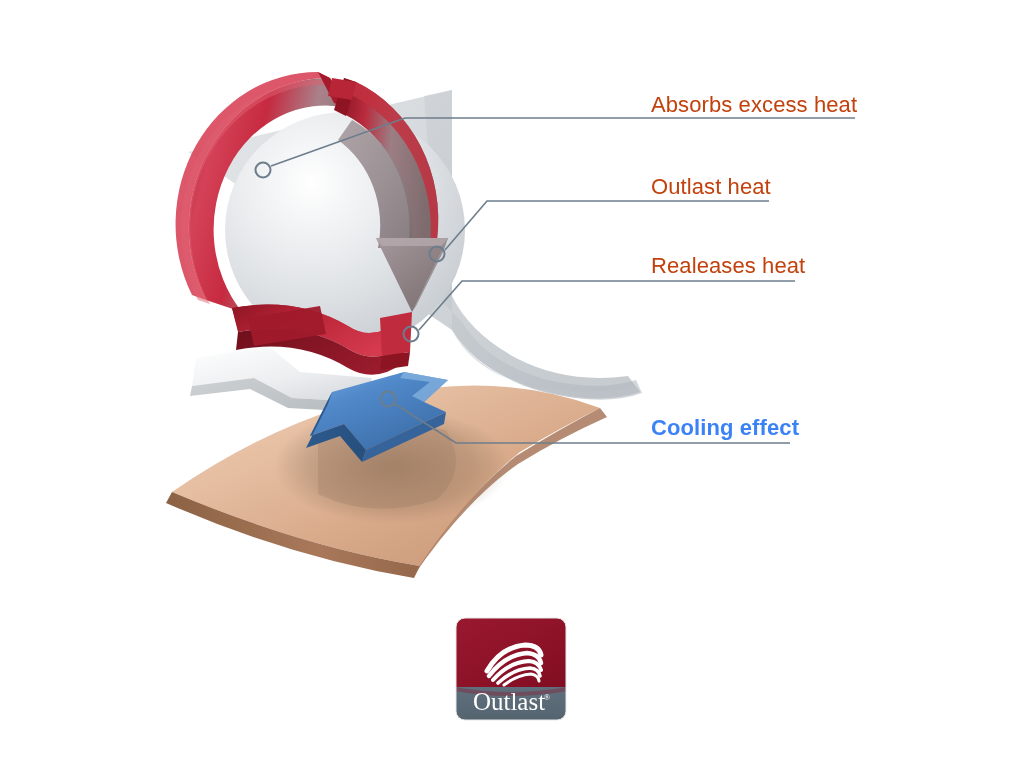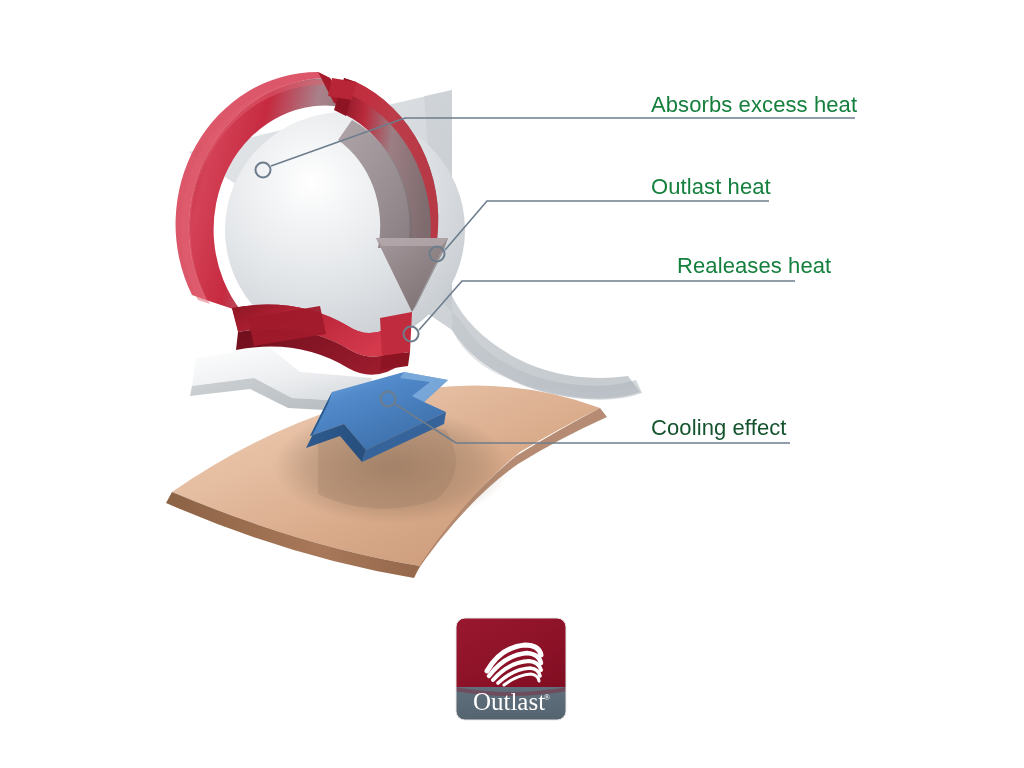--- a/index.html
+++ b/index.html
@@ -25,28 +25,29 @@
     height: 768px;
   }
   .label {
     position: absolute;
     white-space: nowrap;
     font-size: 22px;
     letter-spacing: 0.1px;
     font-family: "Liberation Sans", sans-serif;
   }
   .label-heat {
-    color: #15803d;
+    color: #c2410c;
   }
   .label-cool {
-    color: #14532d;
+    color: #3b82f6;
+    font-weight: bold;
   }
   #lbl-absorbs { left: 651px; top: 92px; }
   #lbl-stores  { left: 651px; top: 174px; }
-  #lbl-release { left: 677px; top: 253px; }
+  #lbl-release { left: 651px; top: 253px; }
   #lbl-cooling { left: 651px; top: 415px; }
 
   #logo {
     position: absolute;
     left: 455px;
     top: 617px;
     width: 112px;
     height: 104px;
   }
 </style>

